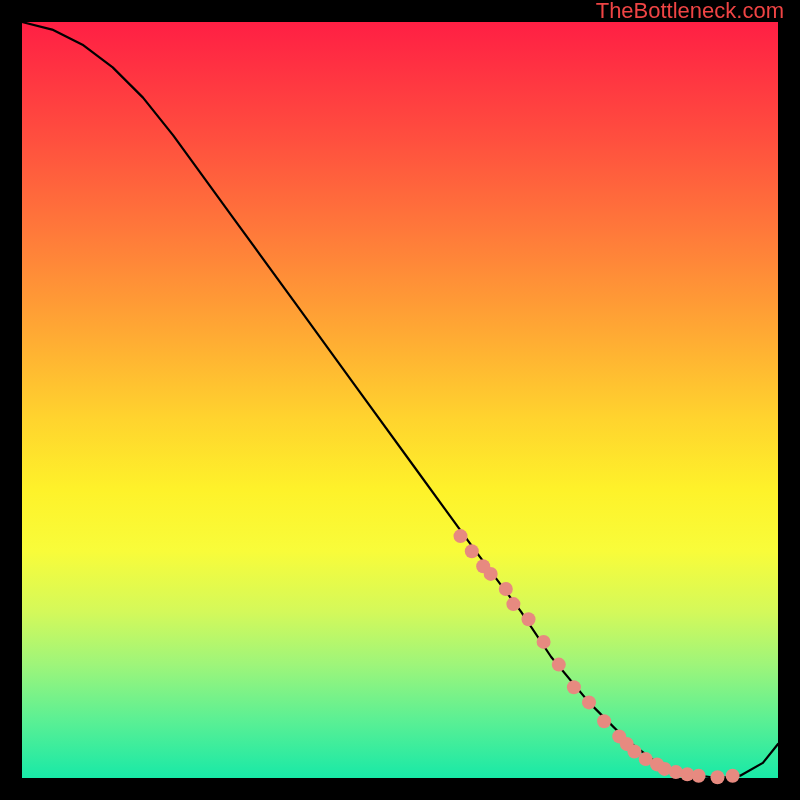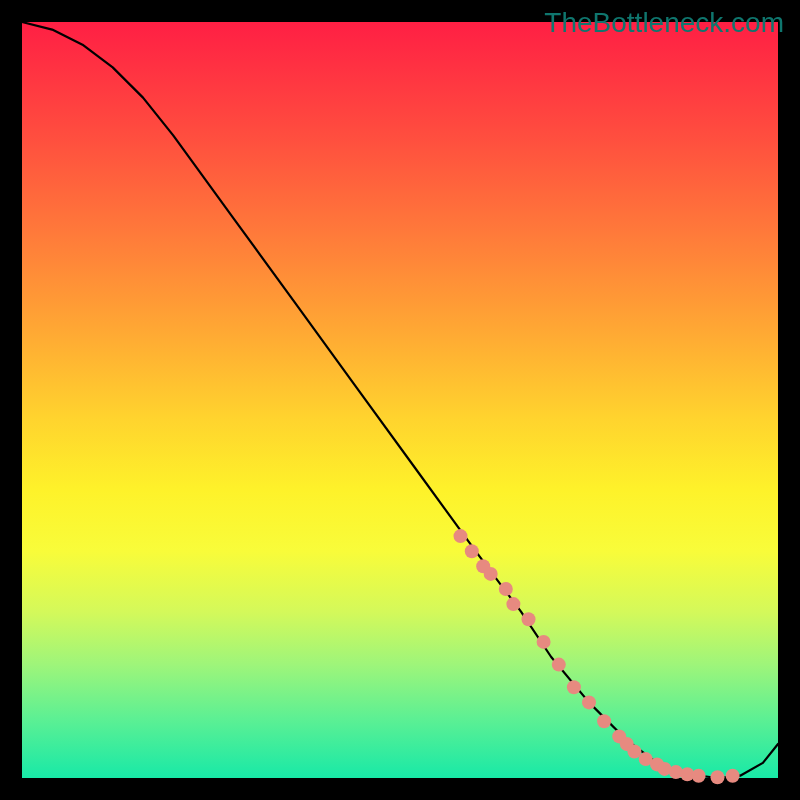--- a/index.html
+++ b/index.html
@@ -38,25 +38,25 @@
   svg.overlay {
     position: absolute;
     left: 22px;
     top: 22px;
     width: 756px;
     height: 756px;
     overflow: visible;
   }
   .watermark {
     position: absolute;
-    top: 12px;
+    top: 0;
     right: 16px;
-    color: #0f766e;
+    color: #ef4444;
     font-family: Arial, Helvetica, sans-serif;
-    font-size: 28px;
+    font-size: 22px;
     line-height: 22px;
     user-select: none;
   }
 </style>
 </head>
 <body>
 
 <div class="stage">
   <div class="plot"></div>
 

